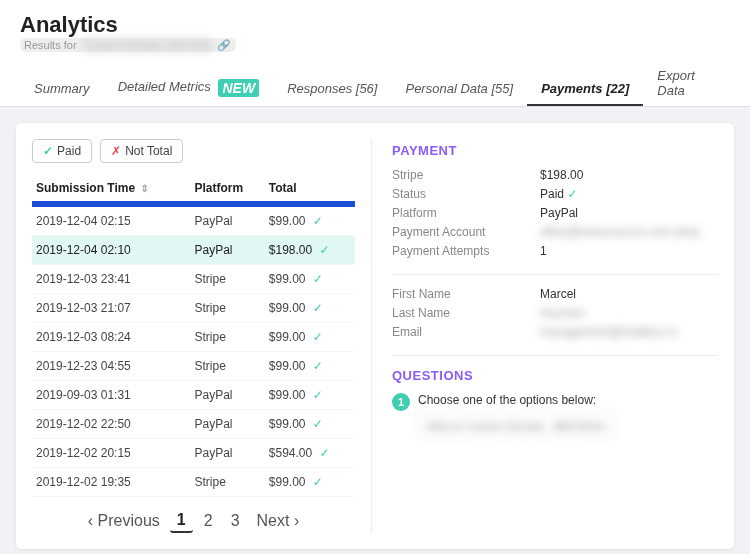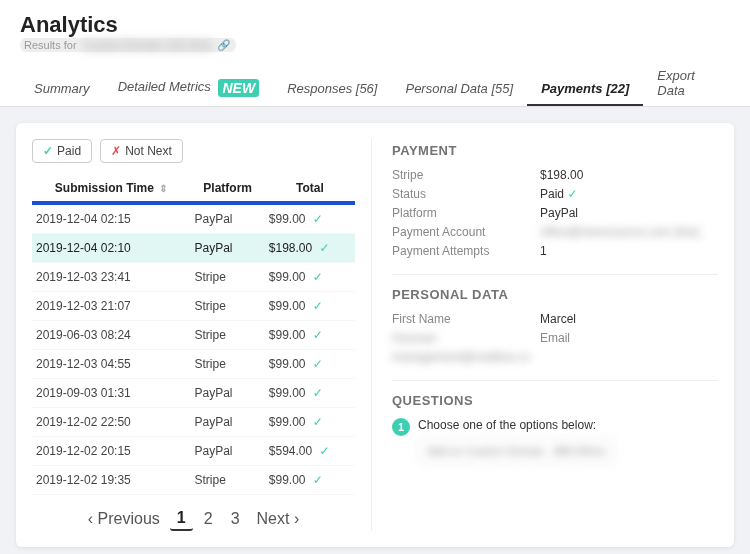--- a/index.html
+++ b/index.html
@@ -22,34 +22,34 @@
     .left-panel { flex: 0 0 340px; padding-right: 16px; border-right: 1px solid #eee; }
     .right-panel { flex: 1; padding-left: 20px; overflow-y: auto; max-height: 420px; position: relative; }
 
     .filter-row { display: flex; gap: 8px; margin-bottom: 12px; }
     .filter-btn { border: 1px solid #ccc; background: #fff; border-radius: 4px; padding: 4px 10px; font-size: 12px; cursor: pointer; color: #444; display: flex; align-items: center; gap: 4px; }
     .filter-btn.active { background: #fff; }
     .filter-btn .check { color: #3ecfb2; font-weight: bold; }
     .filter-btn .x { color: #e44; }
 
     table { width: 100%; border-collapse: collapse; font-size: 12px; }
-    thead th { text-align: center; font-weight: 600; padding: 6px 4px; color: #222; font-size: 12px; border-bottom: 4px solid #1d4ed8; }
+    thead th { text-align: left; font-weight: 600; padding: 6px 4px; color: #222; font-size: 12px; border-bottom: 6px solid #1d4ed8; }
     thead th .sort { font-size: 10px; color: #aaa; margin-left: 2px; }
     tbody tr td { padding: 7px 4px; border-bottom: 1px solid #f5f5f5; color: #444; }
     tbody tr.highlighted { background: #e0f7f4; }
     tbody tr.highlighted td { color: #222; }
     .check-icon { color: #3ecfb2; margin-left: 4px; }
 
     .pagination { display: flex; align-items: center; justify-content: center; gap: 4px; margin-top: 12px; font-size: 16px; text-align: right; }
     .pagination .prev-btn, .pagination .next-btn { color: #555; cursor: pointer; padding: 2px 6px; }
     .pagination .page-num { padding: 2px 7px; cursor: pointer; color: #555; border-radius: 3px; }
     .pagination .page-num.active { font-weight: 700; color: #222; border-bottom: 2px solid #333; }
 
     
-    .section-title { font-size: 13px; font-weight: 700; letter-spacing: 0.5px; color: #737373; margin-bottom: 10px; margin-top: 4px; text-transform: uppercase; }
+    .section-title { font-size: 13px; font-weight: 700; letter-spacing: 0.5px; color: #8b5cf6; margin-bottom: 10px; margin-top: 4px; text-transform: uppercase; }
     .info-grid { display: grid; grid-template-columns: 140px 1fr; gap: 5px 8px; margin-bottom: 16px; }
     .info-label { color: #888; font-size: 12px; }
     .info-value { color: #333; font-size: 12px; }
     .info-value .paid-check { color: #3ecfb2; }
     .info-value.blurred { filter: blur(4px); color: #999; }
     .divider { border: none; border-top: 1px solid #eee; margin: 12px 0; }
 
     .questions-section { margin-top: 4px; }
     .question-item { display: flex; align-items: flex-start; gap: 8px; margin-top: 8px; font-size: 12px; }
     .question-num { background: #3ecfb2; color: #fff; border-radius: 50%; width: 18px; height: 18px; display: flex; align-items: center; justify-content: center; font-size: 11px; font-weight: 700; flex-shrink: 0; }
@@ -80,21 +80,21 @@
   <div class="card">
 
     <div class="left-panel">
       <div class="filter-row">
         <button class="filter-btn active">
           <span class="check">✓</span>
           <span>Paid</span>
         </button>
         <button class="filter-btn">
           <span class="x">✗</span>
-          <span>Not Next</span>
+          <span>Not Total</span>
         </button>
       </div>
 
       <table>
         <thead>
           <tr>
             <th>
               <span>Submission Time</span>
               <span class="sort">⇕</span>
             </th>
@@ -117,26 +117,26 @@
     <td>2019-12-03 23:41</td>
     <td>Stripe</td>
     <td>$99.00<span class="check-icon"> ✓</span></td>
   </tr>
             <tr>
     <td>2019-12-03 21:07</td>
     <td>Stripe</td>
     <td>$99.00<span class="check-icon"> ✓</span></td>
   </tr>
             <tr>
-    <td>2019-06-03 08:24</td>
-    <td>Stripe</td>
-    <td>$99.00<span class="check-icon"> ✓</span></td>
-  </tr>
-            <tr>
-    <td>2019-12-03 04:55</td>
+    <td>2019-12-03 08:24</td>
+    <td>Stripe</td>
+    <td>$99.00<span class="check-icon"> ✓</span></td>
+  </tr>
+            <tr>
+    <td>2019-12-23 04:55</td>
     <td>Stripe</td>
     <td>$99.00<span class="check-icon"> ✓</span></td>
   </tr>
             <tr>
     <td>2019-09-03 01:31</td>
     <td>PayPal</td>
     <td>$99.00<span class="check-icon"> ✓</span></td>
   </tr>
             <tr>
     <td>2019-12-02 22:50</td>
@@ -182,25 +182,25 @@
 
         <span class="info-label">Payment Account</span>
         <span class="info-value blurred">office@newssource.com (live)</span>
 
         <span class="info-label">Payment Attempts</span>
         <span class="info-value">1</span>
       </div>
 
       <hr class="divider">
 
-      <div class="section-title">PERSONAL DATA</div>
       <div class="info-grid">
         <span class="info-label">First Name</span>
         <span class="info-value">Marcel</span>
 
+        <span class="info-label">Last Name</span>
         <span class="info-value blurred">Husman</span>
 
         <span class="info-label">Email</span>
         <span class="info-value blurred">management@mailbox.ro</span>
       </div>
 
       <hr class="divider">
 
       <div class="questions-section">
         <div class="section-title">QUESTIONS</div>

